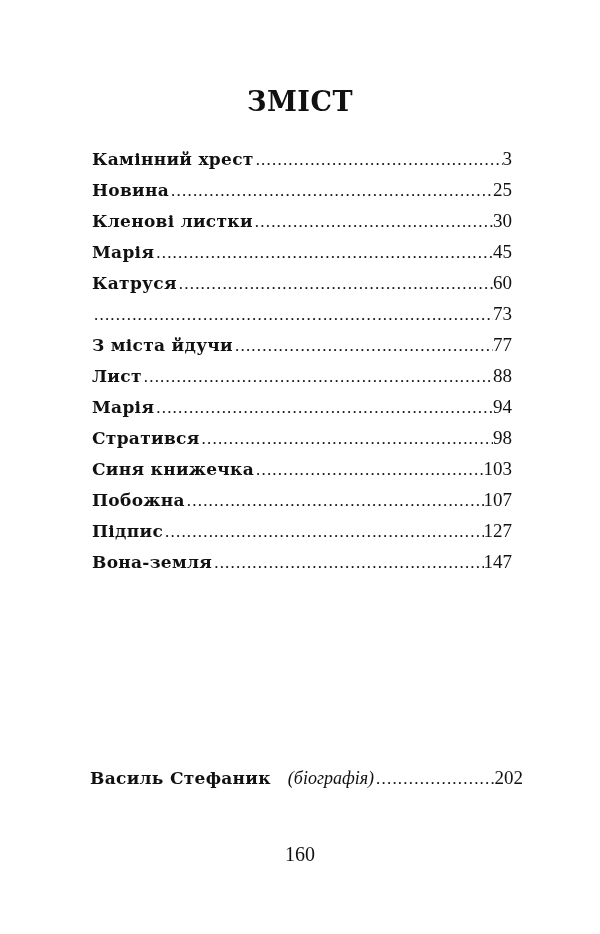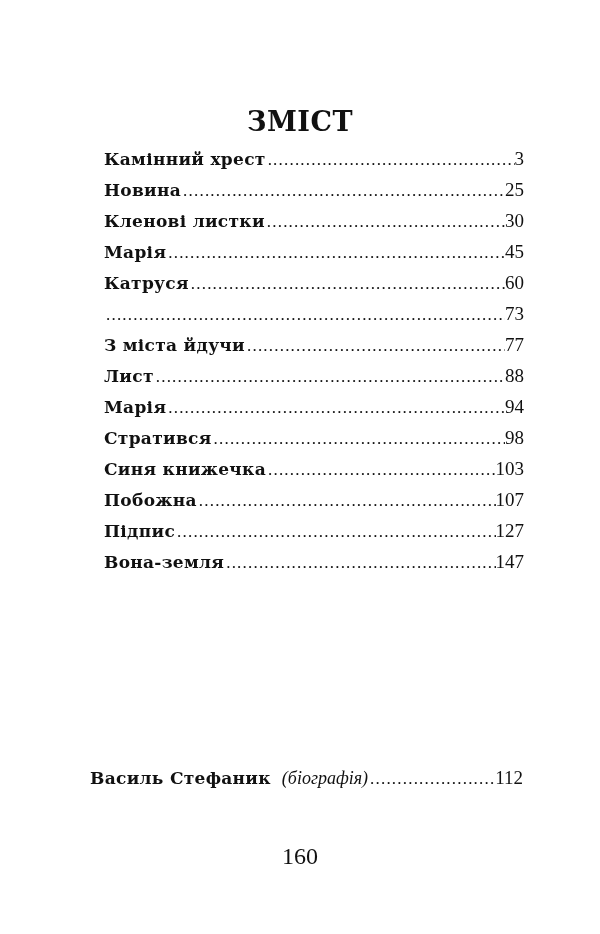--- a/index.html
+++ b/index.html
@@ -1,28 +1,28 @@
 <!DOCTYPE html>
 <html><head>
 <meta charset="utf-8">
 <style>
   html, body { margin:0; padding:0; }
   body { width:600px; height:934px; background:#ffffff; position:relative; overflow:hidden; color:#111; }
   .title { position:absolute; left:0; width:600px; top:86px; text-align:center;
-    font-family:"DejaVu Serif", serif; font-weight:bold; font-size:27px; letter-spacing:0.5px;margin-top:20px; }
-  .toc { position:absolute; left:104px; width:420px; top:148px; }
+    font-family:"DejaVu Serif", serif; font-weight:bold; font-size:27px; letter-spacing:0.5px; }
+  .toc { position:absolute; left:92px; width:420px; top:148px; }
   .row { display:flex; align-items:baseline; height:31px; font-size:17px; font-family:"DejaVu Serif", serif; }
   .row .t { font-weight:bold; white-space:nowrap; letter-spacing:0.3px; }
-  .row .sub { font-style:italic; font-weight:normal; font-family:"Liberation Serif", serif; font-size:18px; margin-left:11px; white-space:nowrap; }
+  .row .sub { font-style:italic; font-weight:normal; font-family:"Liberation Serif", serif; font-size:18px; margin-left:17px; white-space:nowrap; }
   .row .dots { flex:1; overflow:hidden; white-space:nowrap; font-family:"Liberation Serif", serif; font-size:17px; margin-left:2px; }
   .row .dots::after { content:"........................................................................................................................................................"; letter-spacing:1.2px; }
   .row .p { font-family:"Liberation Serif", serif; font-size:19px; white-space:nowrap; min-width:0; }
   .bio { position:absolute; left:90px; width:433px; top:767px; }
   .pagenum { position:absolute; left:0; width:600px; top:843px; text-align:center;
-    font-family:"Liberation Serif", serif; font-size:24px; }
+    font-family:"Liberation Serif", serif; font-size:20px; }
 </style>
 </head>
 <body>
 
 <div class="title">ЗМІСТ</div>
 
 <div class="toc">
   <div class="row">
       <span class="t">Камінний хрест</span>
       <span class="dots"></span>
@@ -92,17 +92,17 @@
       <span class="dots"></span>
       <span class="p">147</span>
     </div>
 </div>
 
 <div class="bio">
   <div class="row">
       <span class="t">Василь Стефаник</span>
       <span class="sub">(біографія)</span>
       <span class="dots"></span>
-      <span class="p">112</span>
+      <span class="p">202</span>
     </div>
 </div>
 
 <div class="pagenum">160</div>
 
 </body></html>

